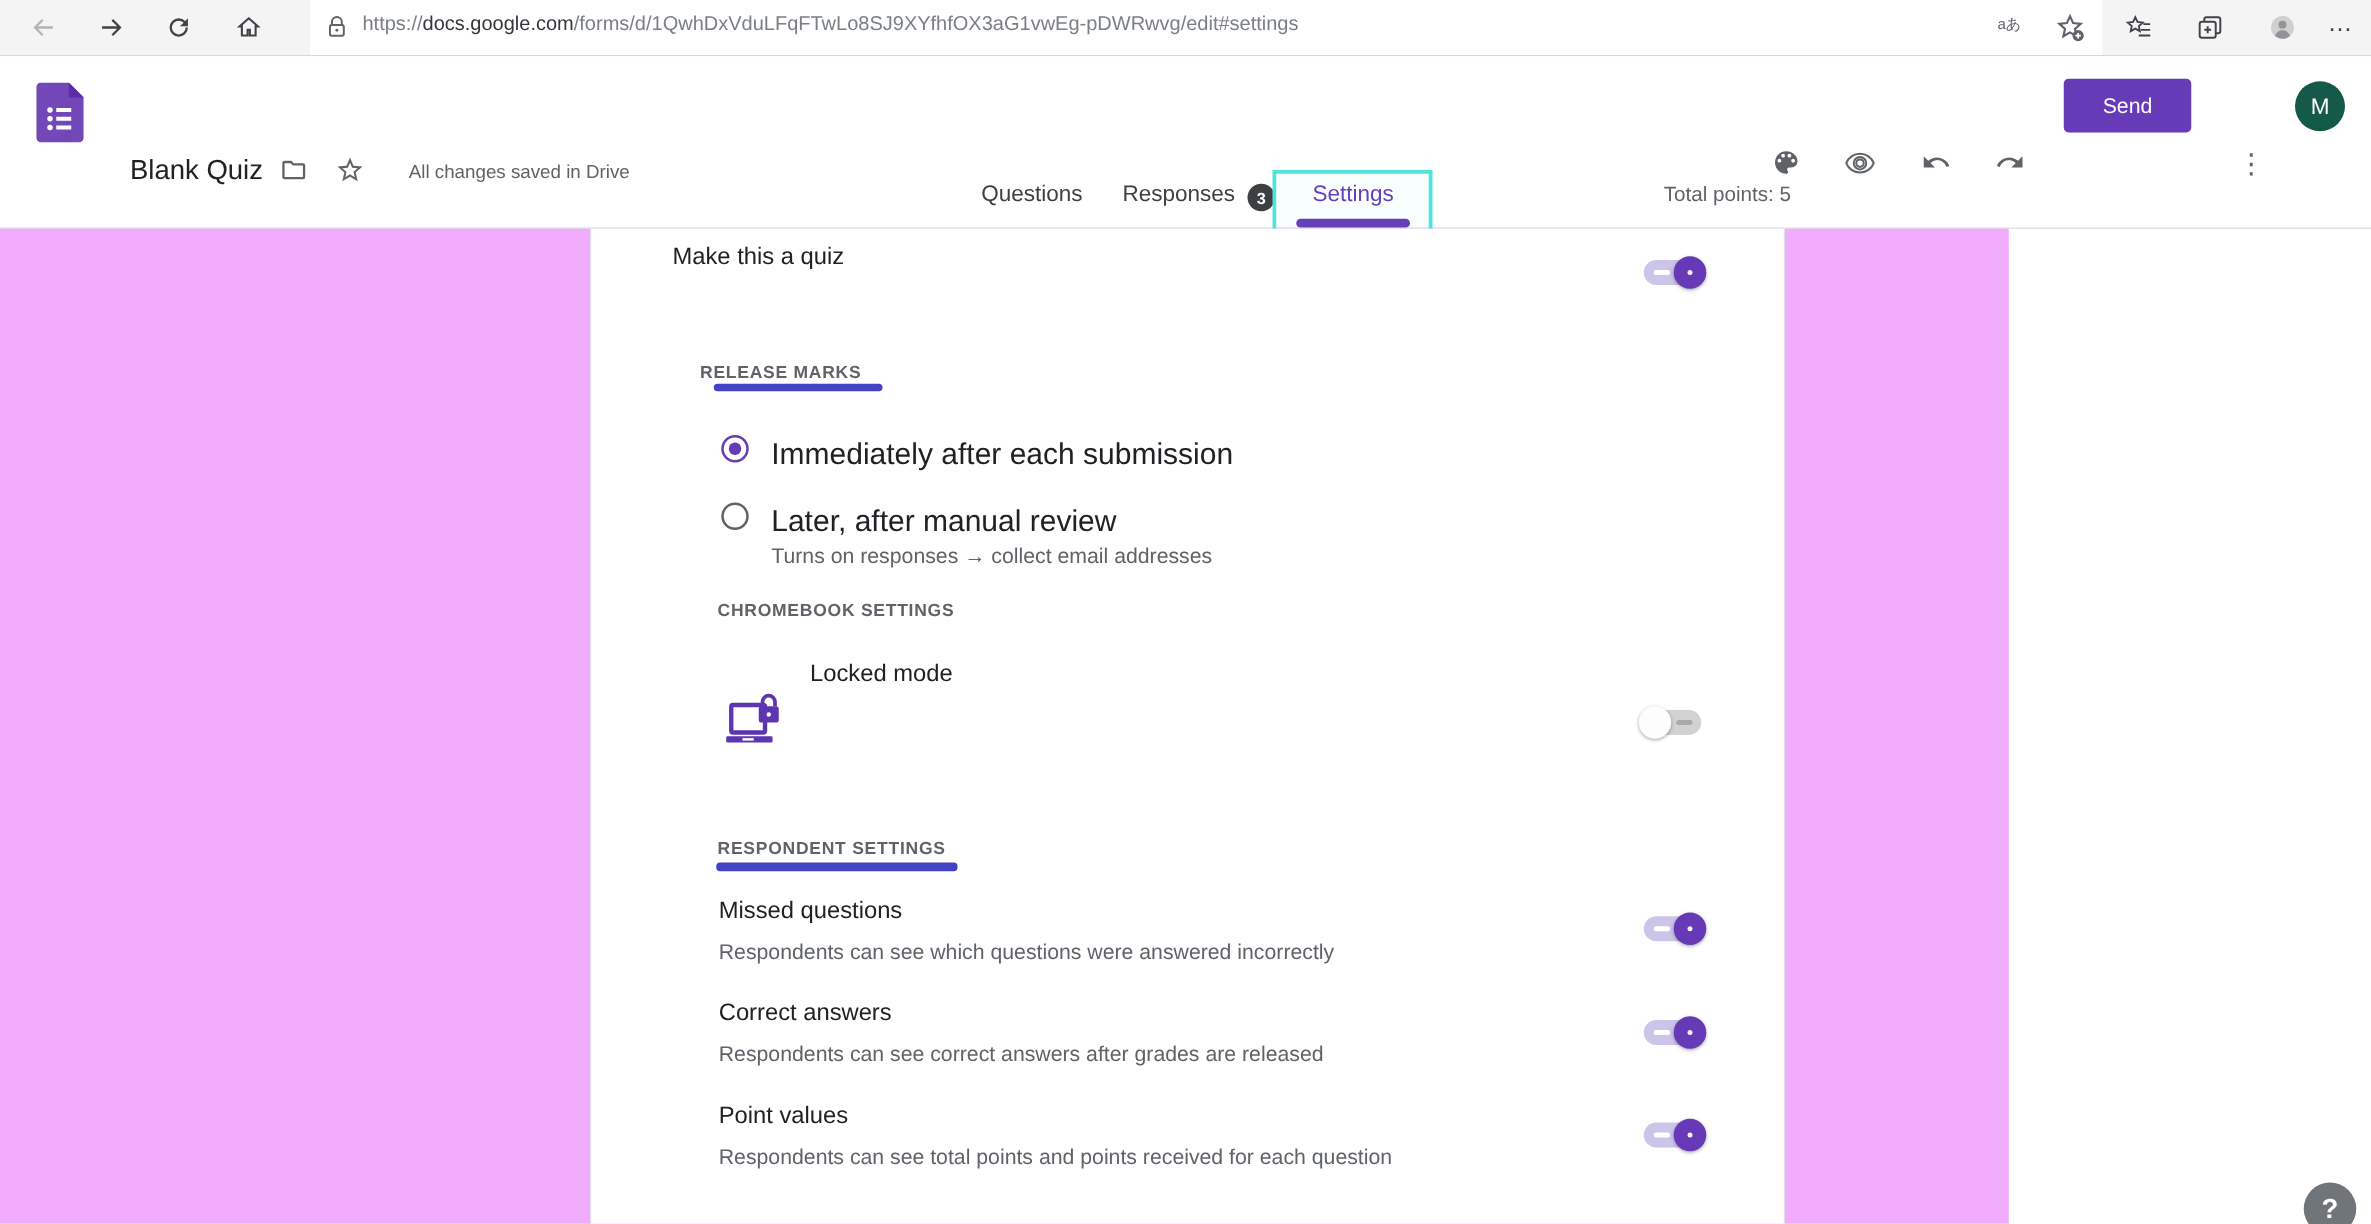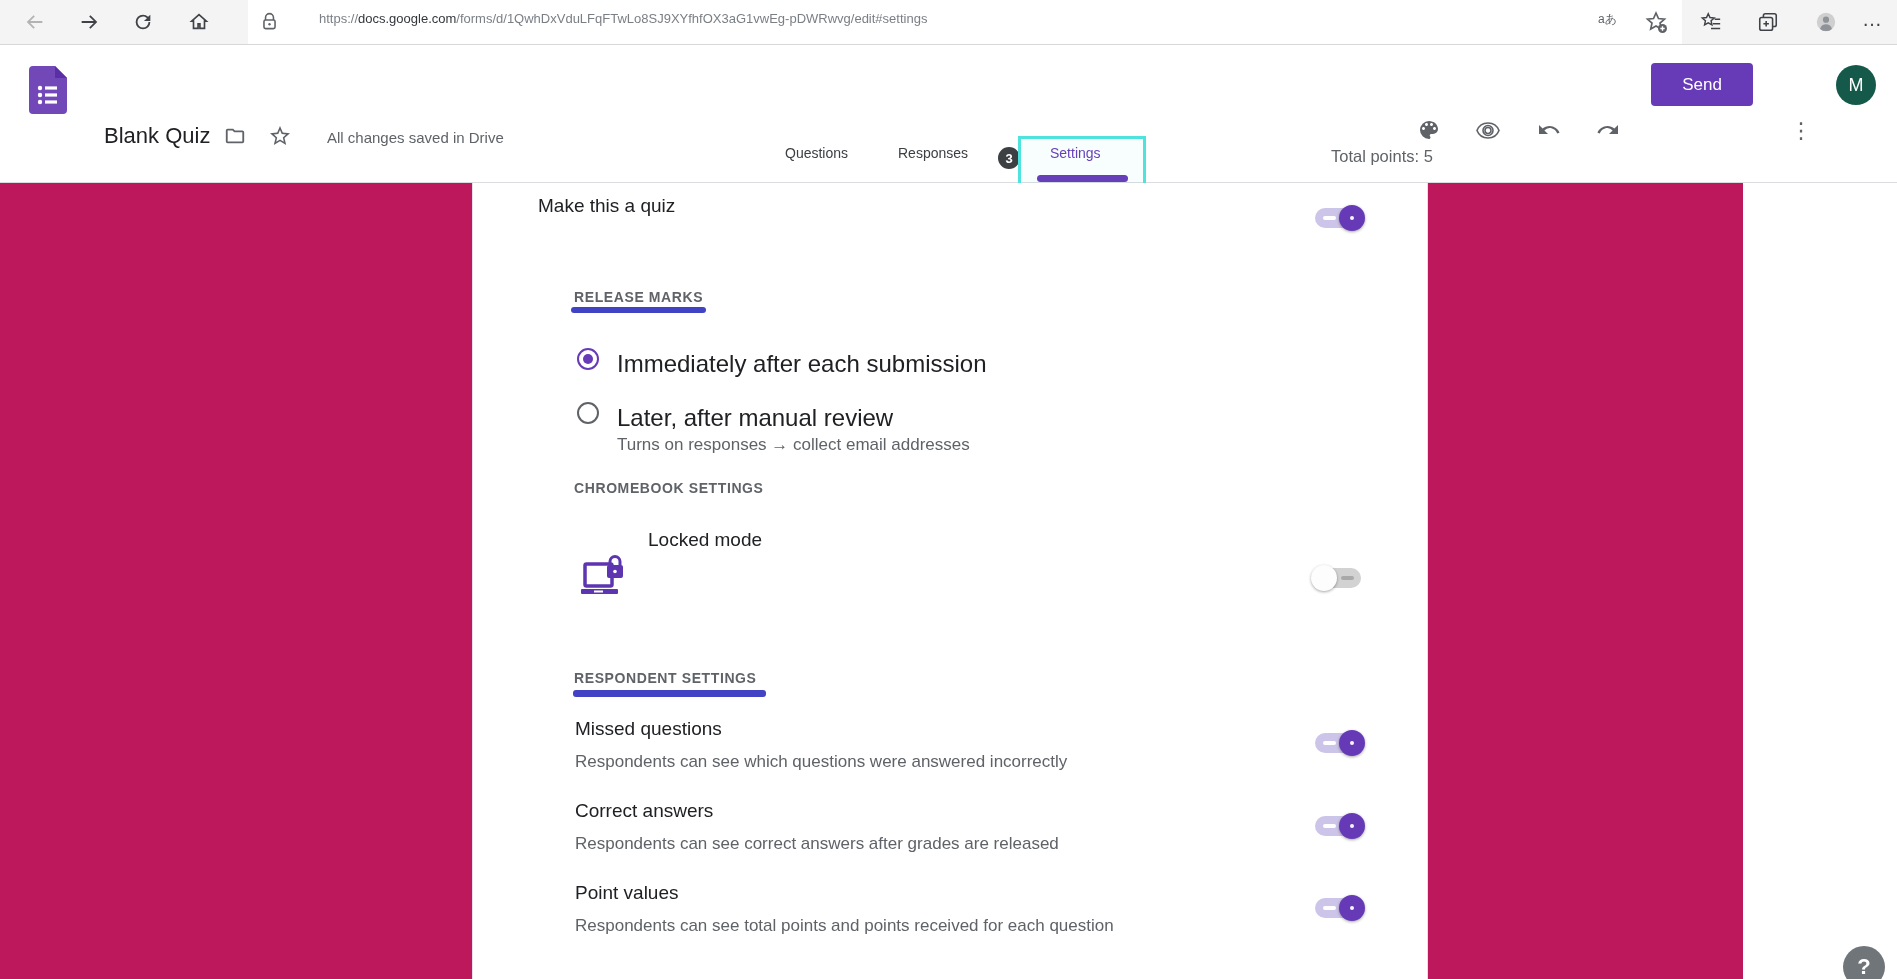--- a/index.html
+++ b/index.html
@@ -4,46 +4,46 @@
 <style>
   * { margin:0; padding:0; box-sizing:border-box; }
   html,body { width:1897px; height:979px; overflow:hidden; background:#fff;
     font-family:"Liberation Sans", sans-serif; }
   .abs { position:absolute; }
   
   #browser-bar { position:absolute; left:0; top:0; width:1897px; height:45px;
     background:#f4f4f5; border-bottom:1px solid #d8d8d8; }
   .nav-ic { position:absolute; top:11px; width:22px; height:22px; }
   #url-zone { position:absolute; left:248px; top:0; width:1434px; height:44px; background:#fff; }
-  #url-text { position:absolute; left:42px; top:11px; font-size:13px; color:#7a7f85; white-space:nowrap;margin-left:29px; }
+  #url-text { position:absolute; left:42px; top:11px; font-size:16px; color:#7a7f85; white-space:nowrap; }
   #url-text .domain { color:#33373c; }
   .tb-txt { color:#5f6368; font-size:12px; }
   
   #forms-header { position:absolute; left:0; top:45px; width:1897px; height:138px;
     background:#fff; border-bottom:1px solid #dadce0; }
   #form-title { position:absolute; left:104px; top:78px; font-size:22px; color:#202124; }
   #saved-status { position:absolute; left:327px; top:84px; font-size:15px; color:#5f6368; }
   .hdr-ic { position:absolute; top:73px; width:24px; height:24px; }
   #send-btn { position:absolute; left:1651px; top:18px; width:102px; height:43px;
     background:#673ab7; color:#fff; font-size:17px; border:none; border-radius:4px;
     display:flex; align-items:center; justify-content:center; cursor:pointer; }
   #avatar { position:absolute; left:1836px; top:20px; width:40px; height:40px; border-radius:50%;
     background:#15594a; color:#fff; font-size:18px; display:flex; align-items:center; justify-content:center; }
-  .tab { position:absolute; top:100px; font-size:14px; color:#3c4043; cursor:pointer; }
+  .tab { position:absolute; top:100px; font-size:18px; color:#3c4043; cursor:pointer; }
   .tab.active { color:#673ab7;text-align:center; }
   #resp-badge { position:absolute; left:998px; top:102px; width:22px; height:22px; border-radius:50%;
     background:#3c4043; color:#fff; font-size:13px; font-weight:bold;
     display:flex; align-items:center; justify-content:center; }
   #tab-indicator { position:absolute; left:1037px; top:130px; width:91px; height:7px;
     border-radius:3.5px; background:#673ab7; }
   #total-points { position:absolute; left:1331px; top:102px; font-size:16.5px; color:#5f6368; }
   #settings-highlight { position:absolute; left:1018px; top:91px; width:128px; height:54px;
     border:3px solid #4fe3de; background:rgba(79,227,222,0.04); }
   
-  #content { position:absolute; left:0; top:183px; width:1743px; height:796px; background:#be185d; }
+  #content { position:absolute; left:0; top:183px; width:1607px; height:796px; background:#f0abfc; }
   #card { position:absolute; left:472px; top:0; width:956px; height:796px; background:#fff;
     border-left:1px solid #e2deef; border-right:1px solid #e2deef; }
   .row-title { position:absolute; font-size:19px; color:#202124; }
   .row-desc  { position:absolute; font-size:17px; color:#5f6368; line-height:25px; }
   .sect-hdr  { position:absolute; font-size:14px; font-weight:bold; letter-spacing:.6px; color:#5f6368; }
   .anno-underline { position:absolute; background:#4242c4; border-radius:3px; }
   
   .toggle { position:absolute; width:46px; height:20px; cursor:pointer; }
   .toggle .track { width:46px; height:20px; border-radius:10px; position:relative; }
   .toggle.on  .track { background:#cdc5e9; }
@@ -169,21 +169,21 @@
     <div class="row-title" style="left:65px;top:12px">Make this a quiz</div>
     <div class="toggle on" style="left:842px;top:25px">
       <div class="track">
           <span class="dash"></span>
         </div>
       <div class="thumb">
           <span class="dot"></span>
         </div>
     </div>
 
-    <div class="sect-hdr" style="left:101px;top:106px">RELEASE MARKS</div>
+    <div class="sect-hdr" style="left:87px;top:106px">RELEASE MARKS</div>
     <div class="anno-underline" style="left:98px;top:124px;width:135px;height:6px"></div>
 
     <div class="radio sel" style="left:104px;top:165px"></div>
     <div class="radio-label" style="left:144px;top:167px">Immediately after each submission</div>
 
     <div class="radio unsel" style="left:104px;top:219px"></div>
     <div class="radio-label" style="left:144px;top:221px">Later, after manual review</div>
     <div class="row-desc" style="left:144px;top:249px">Turns on responses → collect email addresses</div>
 
     <div class="sect-hdr" style="left:101px;top:297px">CHROMEBOOK SETTINGS</div>

